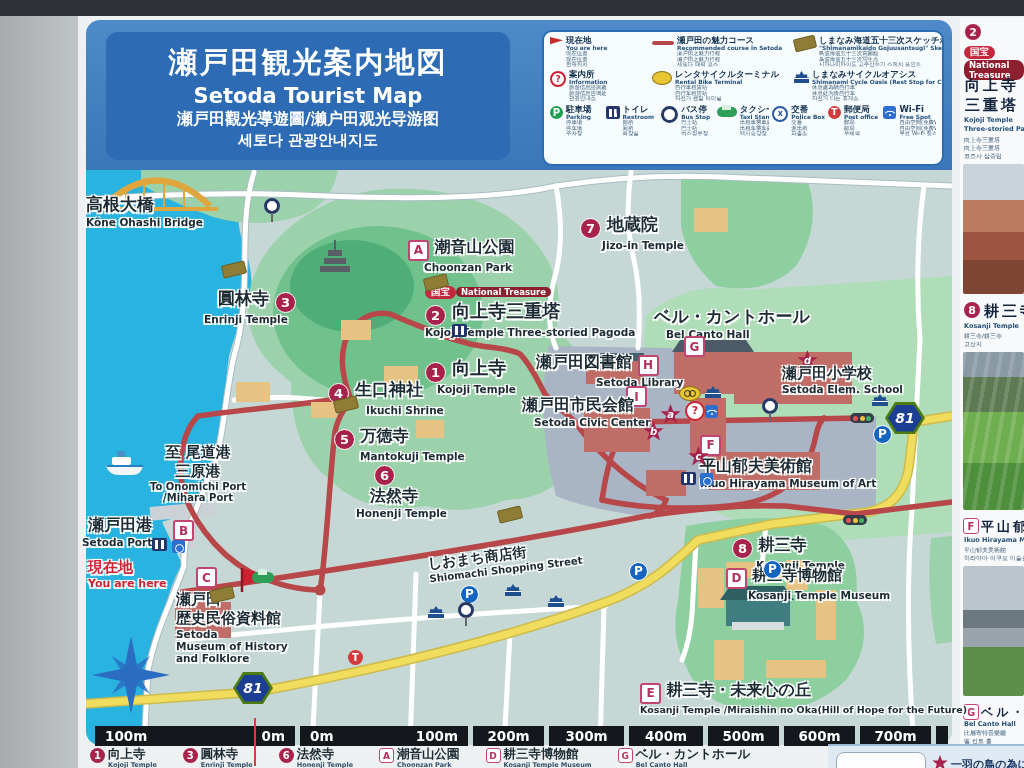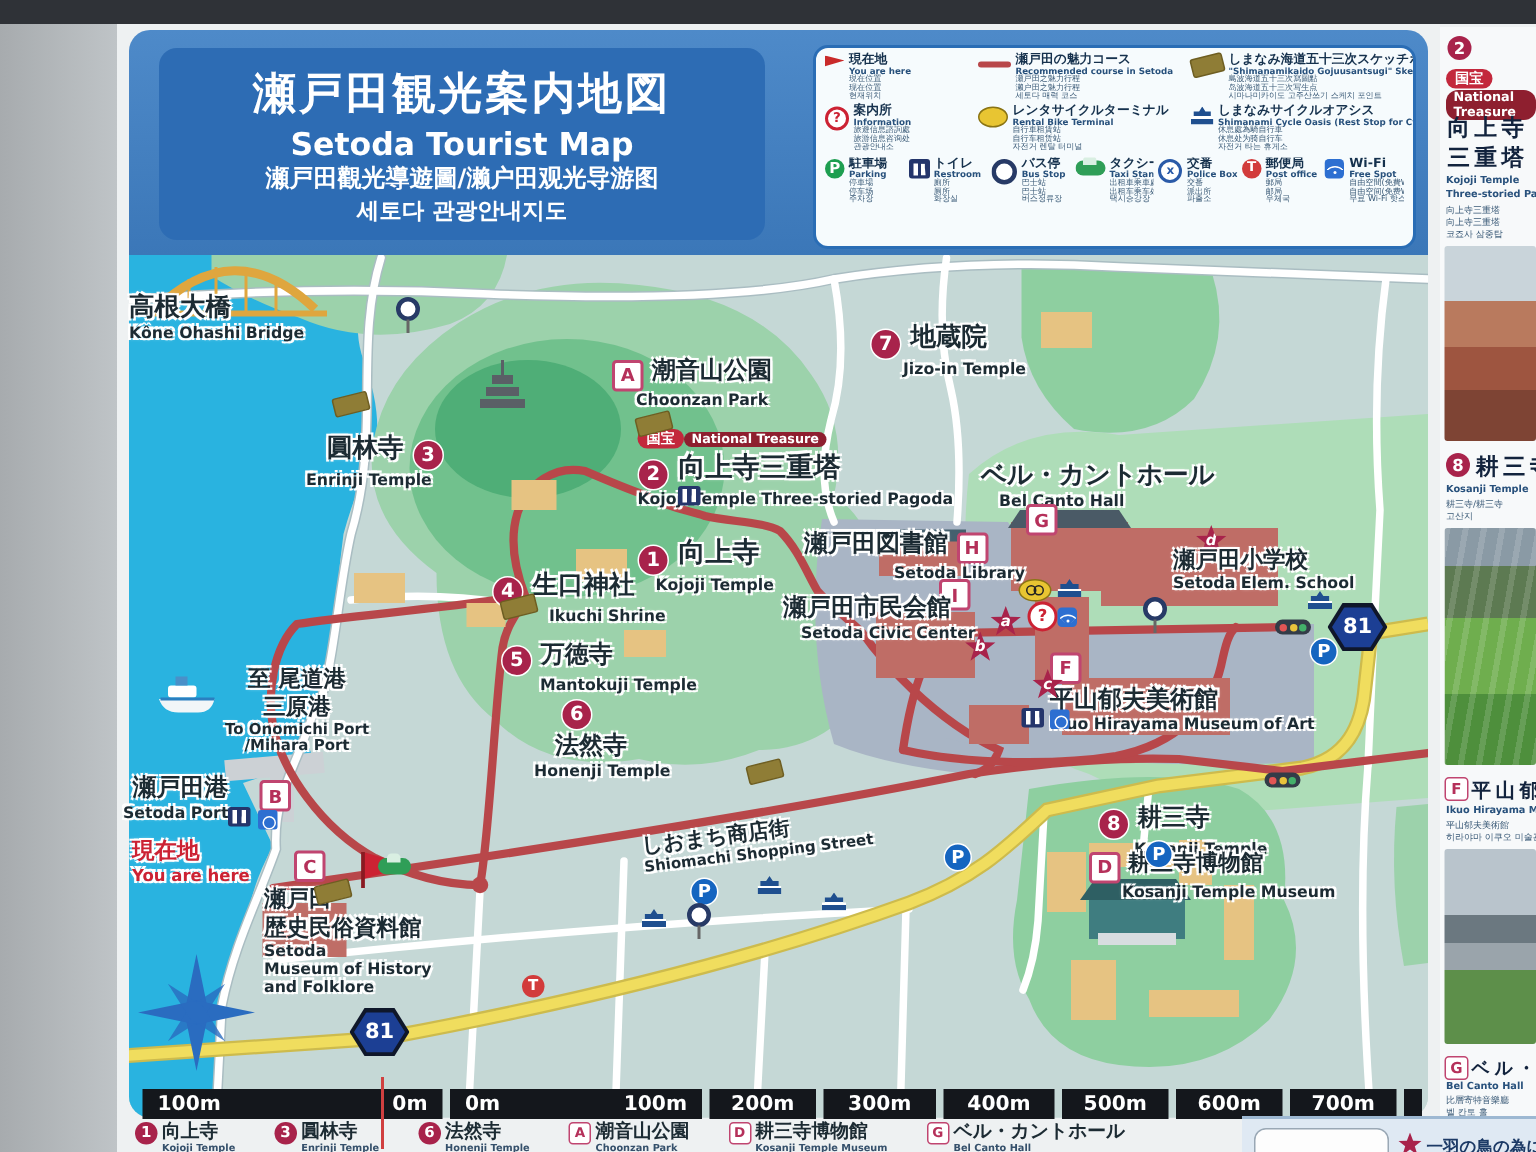--- a/index.html
+++ b/index.html
@@ -71,22 +71,22 @@
       color:#b5305a;align-items:center;justify-content:center;font-size:12px;font-weight:bold;text-shadow:none;
       vertical-align:-2px;}
   .star{position:absolute;width:21px;height:21px;background:#a8234b;color:#fff;display:flex;align-items:center;
         justify-content:center;font-size:10px;font-style:italic;font-weight:bold;
         clip-path:polygon(50% 0%,63% 34%,98% 35%,70% 57%,81% 93%,50% 71%,19% 93%,30% 57%,2% 35%,37% 34%);}
   .pill-red{display:inline-block;background:#c3283c;color:#fff;font-size:9.5px;font-weight:bold;border-radius:8px;
             padding:0 6px;text-shadow:none;}
   .pill-dark{display:inline-block;background:#8e1f2f;color:#fff;font-size:8.5px;font-weight:bold;border-radius:8px;
              padding:0 5px;text-shadow:none;}
   .red{color:#cc2233;}
-  .hex-out{position:absolute;width:40px;height:32px;background:#0f172a;
-           clip-path:polygon(25% 0,75% 0,100% 50%,75% 100%,25% 100%,0 50%);display:flex;align-items:center;justify-content:center;}
+  .hex-out{position:absolute;width:40px;height:32px;background:#4d7c0f;
+           clip-path:polygon(25% 0,75% 0,100% 50%,75% 100%,25% 100%,0 50%);display:flex;align-items:center;justify-content:center;font-style:italic;}
   .hex-in{width:34px;height:27px;background:#1c3f94;color:#fff;font-size:14px;font-weight:bold;
           clip-path:polygon(25% 0,75% 0,100% 50%,75% 100%,25% 100%,0 50%);display:flex;align-items:center;justify-content:center;}
   
   .mp-p{position:absolute;width:17px;height:17px;border-radius:50%;background:#1565c0;border:1.5px solid #fff;color:#fff;
         font-size:12px;font-weight:bold;text-align:center;line-height:16px;}
   .mp-p::before{content:"P";}
   .mp-wc{position:absolute;width:15px;height:13px;background:#24356b;border-radius:2px;}
   .mp-wc::before{content:"";position:absolute;left:3px;top:2px;width:3px;height:9px;background:#fff;}
   .mp-wc::after{content:"";position:absolute;right:3px;top:2px;width:3px;height:9px;background:#fff;
         clip-path:polygon(0 0,100% 0,100% 40%,140% 100%,-40% 100%,0 40%);}
@@ -667,20 +667,24 @@
   <div class="lbl" style="left:732px;top:535px;">
     <div class="jp"><span class="cnum">8</span> <span>耕三寺</span></div>
     <div class="en" style="margin-left:24px">Kosanji Temple</div>
   </div>
 
   <div class="lbl" style="left:726px;top:566px;">
     <div class="jp" style="font-size:15px"><span class="sq">D</span> <span>耕三寺博物館</span></div>
     <div class="en" style="margin-left:22px">Kosanji Temple Museum</div>
   </div>
 
+  <div class="lbl" style="left:640px;top:680px;">
+    <div class="jp"><span class="sq">E</span> <span>耕三寺・未来心の丘</span></div>
+    <div class="en" style="font-size:9.5px">Kosanji Temple /Miraishin no Oka(Hill of Hope for the Future)</div>
+  </div>
 
   <div class="hex-out" style="left:233px;top:672px;">
       <div class="hex-in">81</div>
     </div>
   <div class="hex-out" style="left:885px;top:402px;">
       <div class="hex-in">81</div>
     </div>
 
   <div class="mp-p" style="left:460px;top:585px"></div>
   <div class="mp-p" style="left:763px;top:560px"></div>

